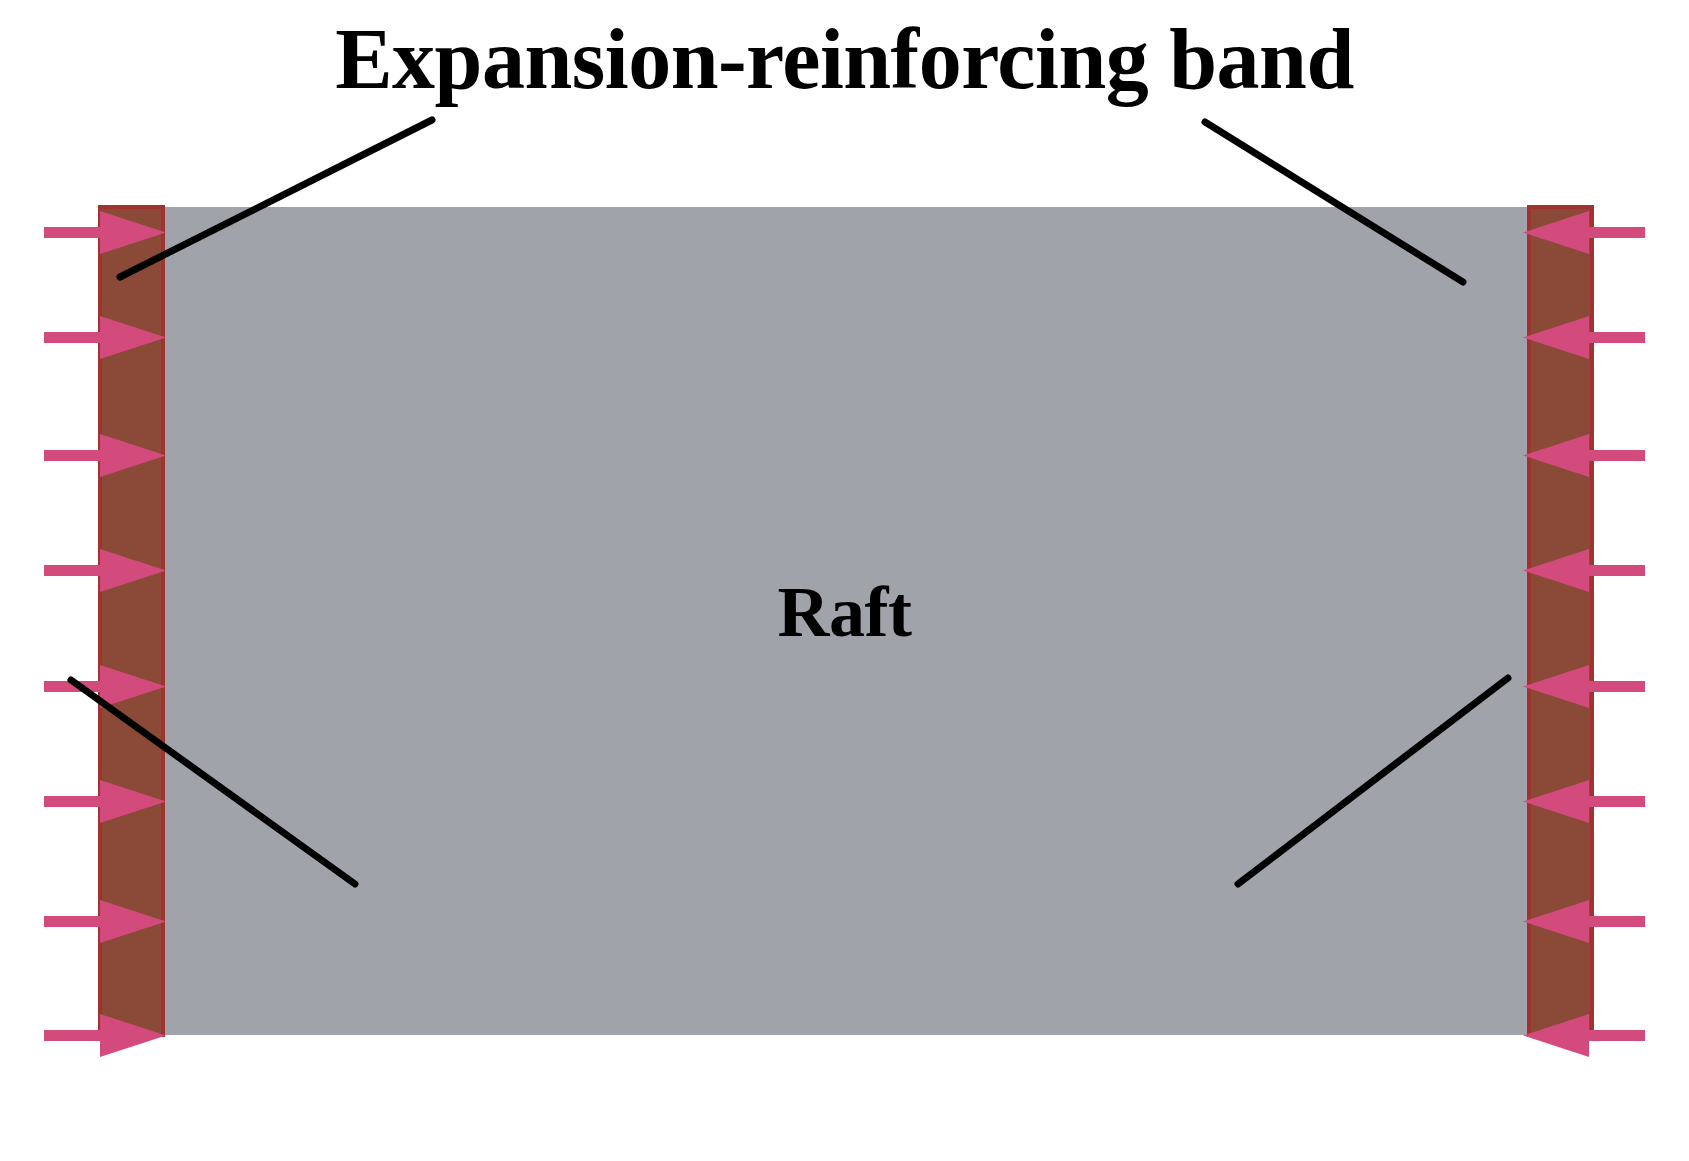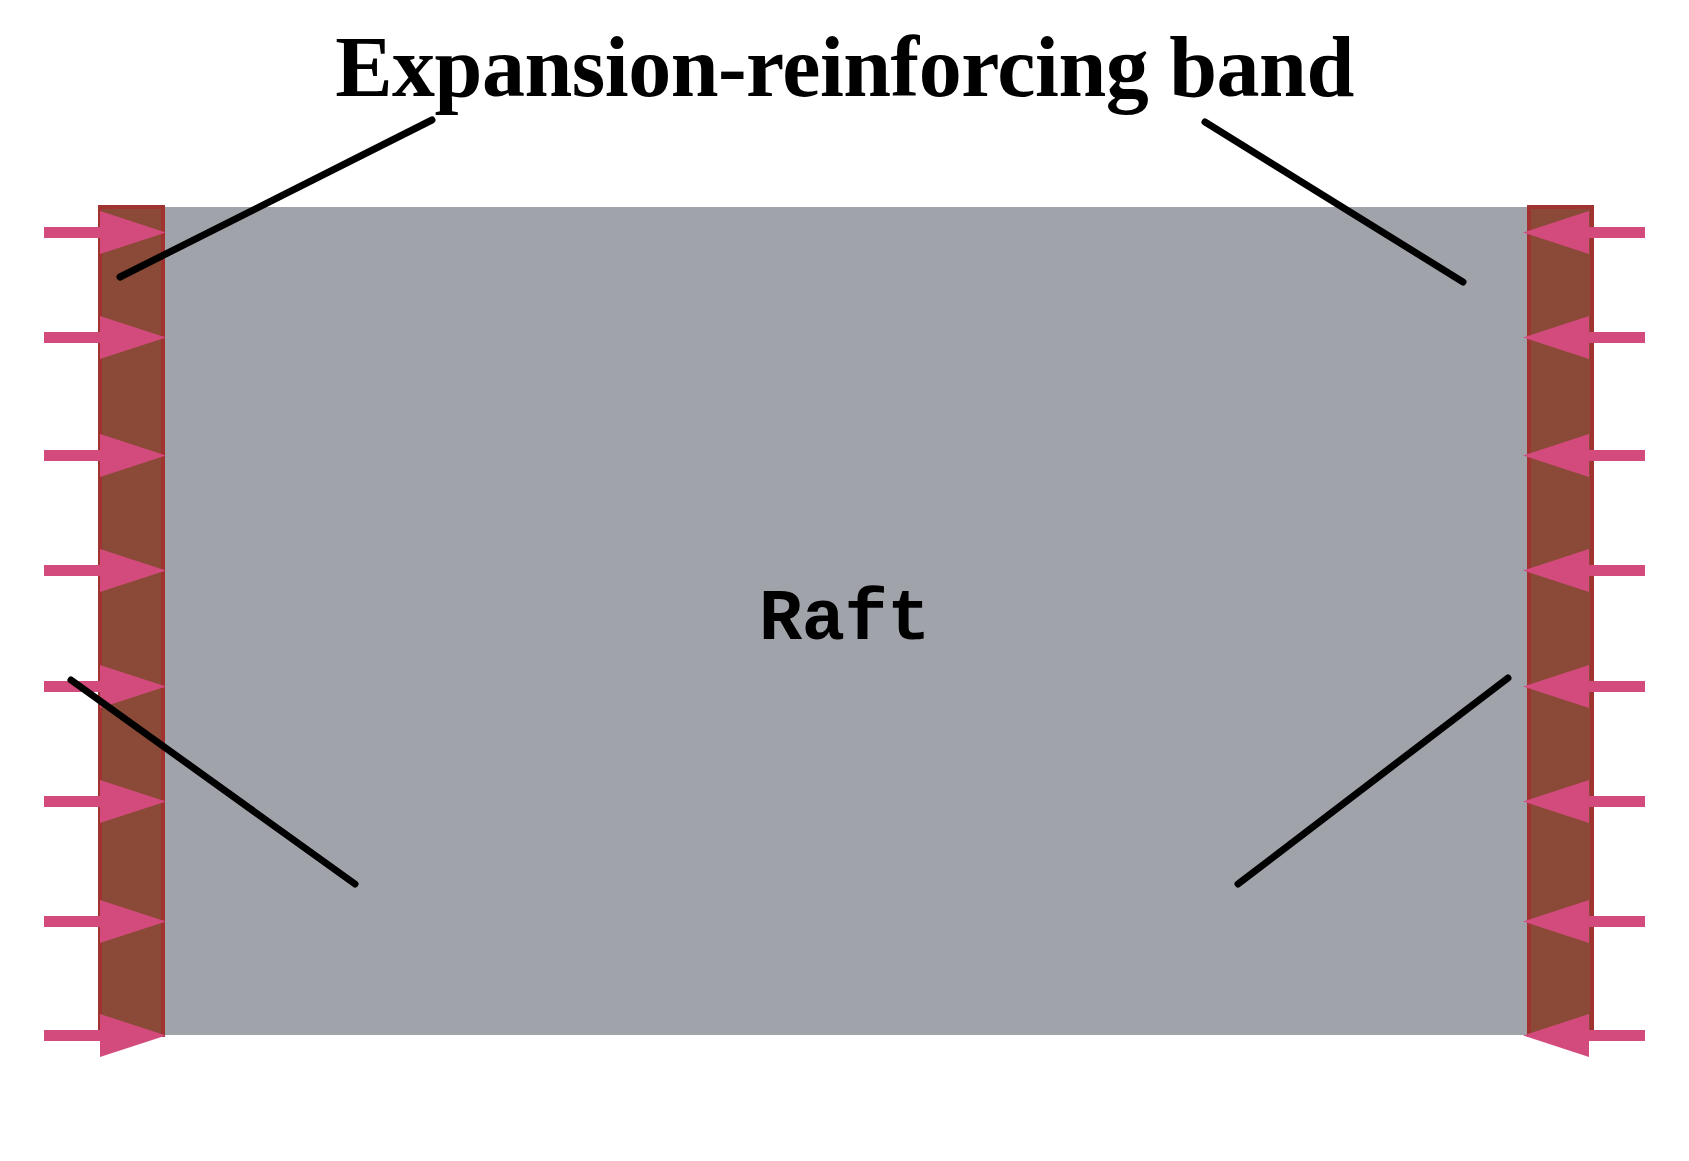--- a/index.html
+++ b/index.html
@@ -26,36 +26,34 @@
     height: 1161px;
   }
   .fig-label {
     position: absolute;
     font-family: "Liberation Serif", "DejaVu Serif", serif;
     font-weight: bold;
     color: #000000;
     white-space: nowrap;
     line-height: 1;
     letter-spacing: -0.5px;
-    margin-top: 8px;
   }
   #title-label {
     left: 0;
     right: 0;
     top: 16px;
     text-align: center;
     font-size: 86px;
   }
   #raft-label {
     left: 0;
     right: 0;
     top: 576px;
     text-align: center;
     font-size: 72px;
-    font-family: Liberation Mono, monospace;
   }
   #stress-label {
     left: 0;
     right: 0;
     top: 880px;
     text-align: center;
     font-size: 76px;
   }
 </style>
 </head>

